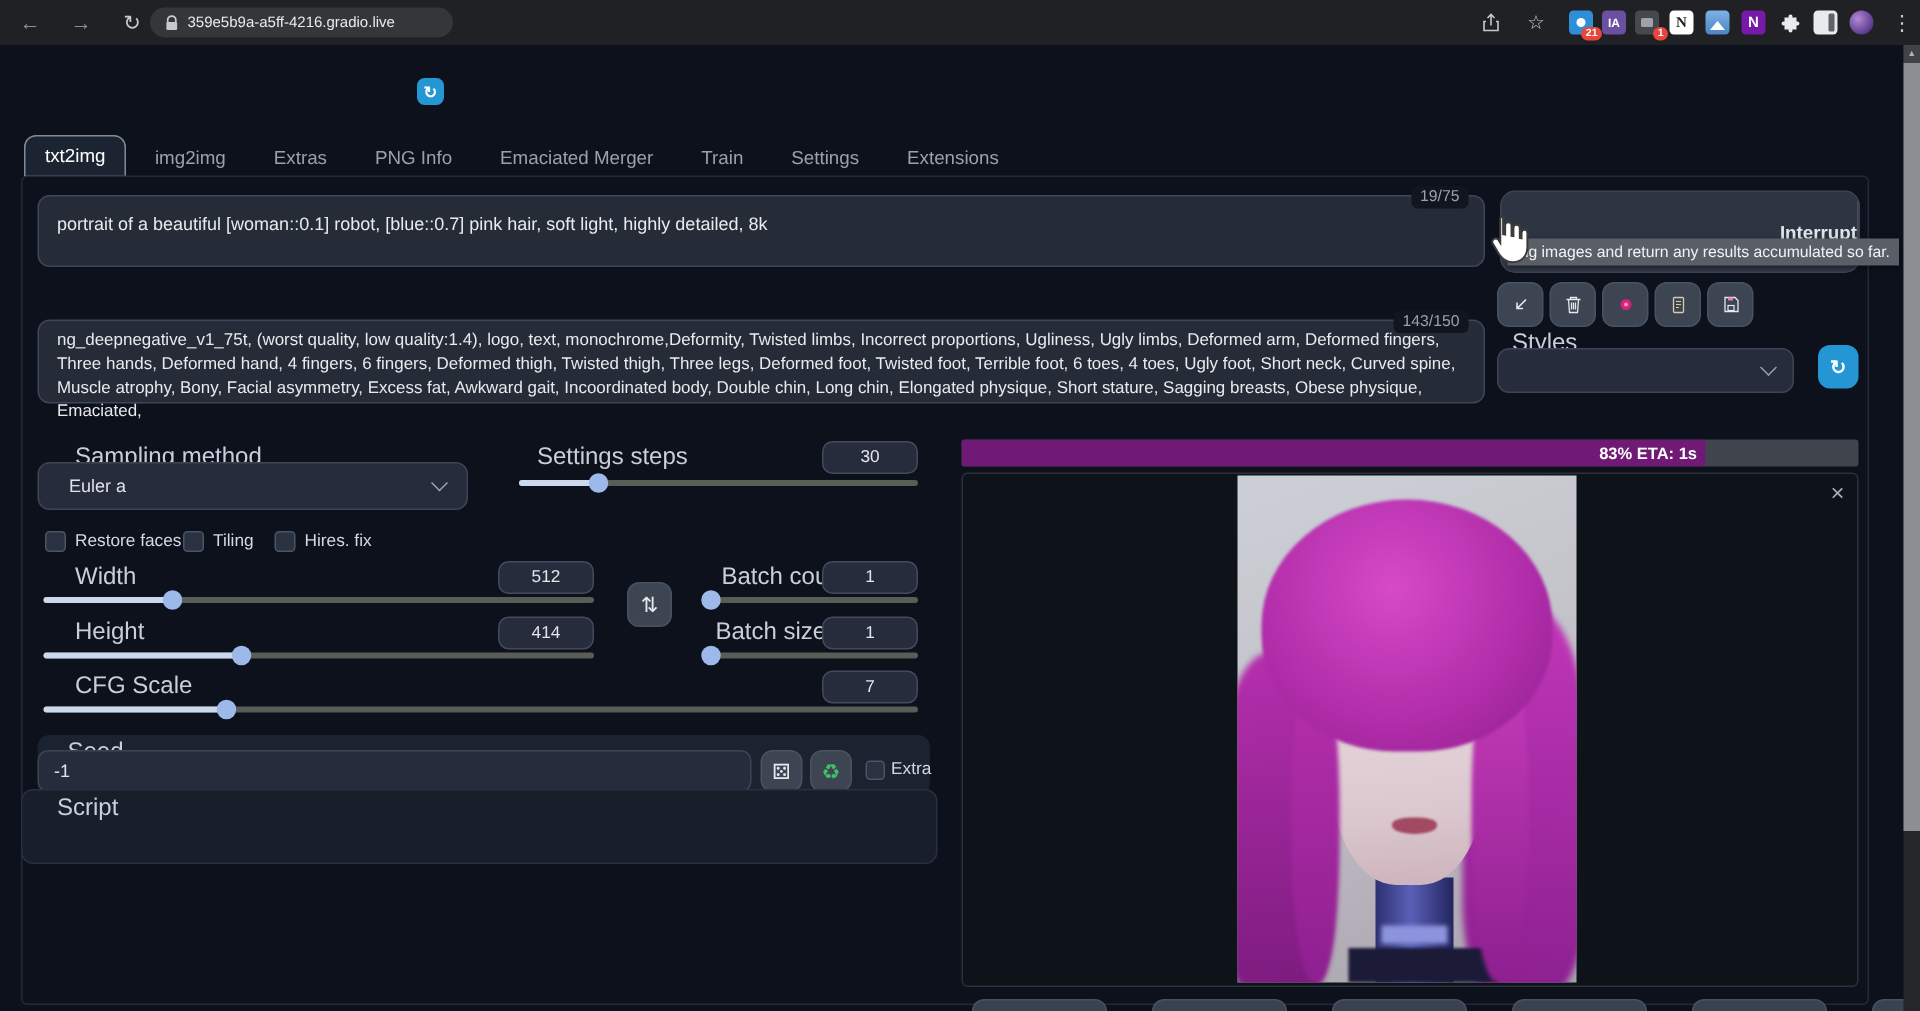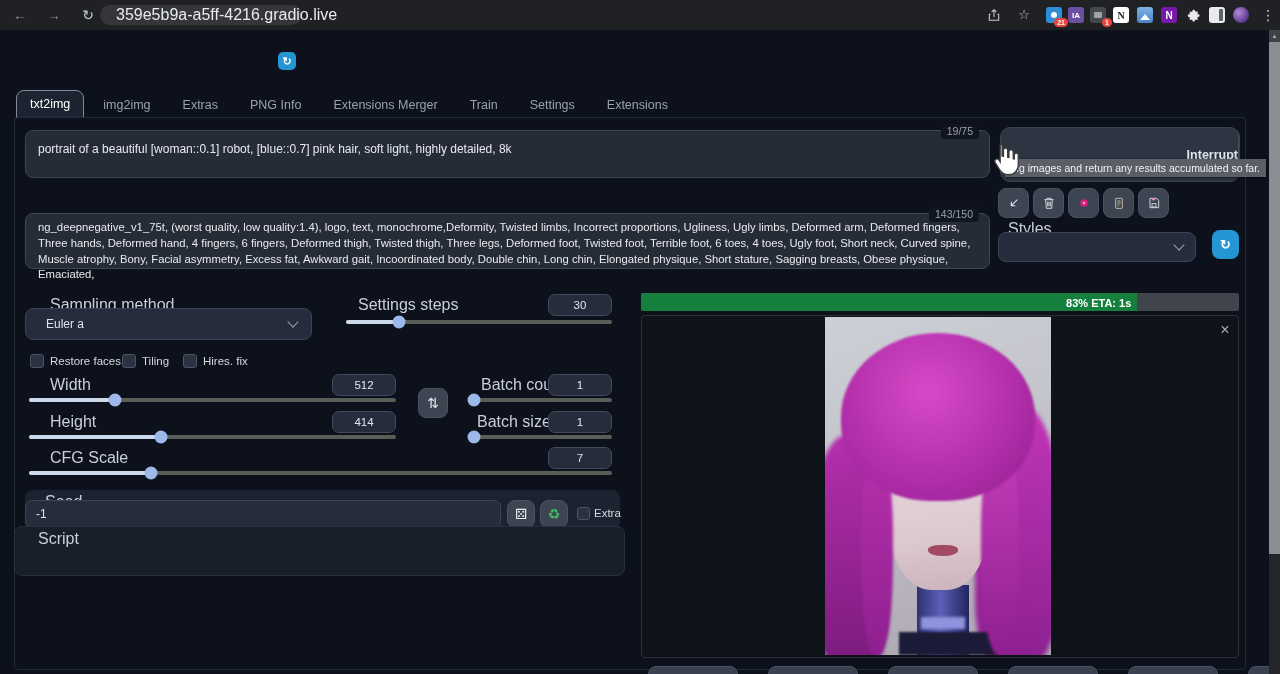--- a/index.html
+++ b/index.html
@@ -5,21 +5,21 @@
   *{margin:0;padding:0;box-sizing:border-box}
   html,body{width:1280px;height:674px;overflow:hidden;background:#0c0f17;
     font-family:"Liberation Sans",sans-serif;}
   .abs{position:absolute}
   .screen{position:relative;width:1280px;height:674px;overflow:hidden}
 
   
   .chrome{position:absolute;top:0;left:0;width:1280px;height:30px;background:#202124;z-index:50}
   .navglyph{position:absolute;top:0;height:30px;line-height:30px;font-size:14px;color:#8a8d91;text-align:center;width:24px;cursor:default}
   .urlpill{position:absolute;left:100px;top:5px;width:202px;height:20px;background:#35363a;border-radius:10px;display:flex;align-items:center;gap:6px;padding:0 10px}
-  .urltext{font-size:16px;color:#e8eaed;white-space:nowrap}
+  .urltext{font-size:10px;color:#e8eaed;white-space:nowrap}
   .extico{position:absolute;top:7px;width:16px;height:16px;border-radius:3px;font-size:8px;font-weight:bold;display:flex;align-items:center;justify-content:center}
   .badge{position:absolute;right:-6px;bottom:-4px;background:#e8453c;color:#fff;font-size:7px;line-height:9px;padding:0 3px;border-radius:6px;font-weight:bold}
 
   
   .page{position:absolute;top:30px;left:0;width:1280px;height:644px;background:#0d111c;overflow:hidden}
   .panelborder{position:absolute;left:14px;top:87px;width:1232px;height:553px;border:1px solid #222a3a;border-radius:4px}
 
   .slbl{position:absolute;font-size:16px;color:#c9cfda;white-space:nowrap}
   .tinylbl{position:absolute;font-size:10px;color:#aeb5c2;white-space:nowrap}
 
@@ -128,21 +128,21 @@
 
     <div class="bluebtn" style="left:278px;top:22px;width:18px;height:18px;font-size:11px">
         <span>↻</span>
       </div>
 
     <div class="abs" style="left:16px;top:60px;display:flex;align-items:flex-end;gap:6px">
       <div class="tab active">txt2img</div>
       <div class="tab">img2img</div>
       <div class="tab">Extras</div>
       <div class="tab">PNG Info</div>
-      <div class="tab">Extensions Merger</div>
+      <div class="tab">Emaciated Merger</div>
       <div class="tab">Train</div>
       <div class="tab">Settings</div>
       <div class="tab">Extensions</div>
     </div>
 
     <div class="panelborder"></div>
 
     <div class="txtbox" style="left:25px;top:100px;width:965px;height:48px">
       <span>portrait of a beautiful [woman::0.1] robot, [blue::0.7] pink hair, soft light, highly detailed, 8k</span>
       <span class="counter">19/75</span>
@@ -277,21 +277,21 @@
     <div class="iconbtn" style="left:540px;top:470px;width:28px;height:28px;font-size:14px;color:#41c06a">
         <span>♻</span>
       </div>
     <div class="chk" style="left:577px;top:477px;width:13px;height:13px"></div>
     <span class="chklbl" style="left:594px;top:477px">Extra</span>
 
     <div class="abs" style="left:14px;top:496px;width:611px;height:50px;background:#181e2a;border:1px solid #273040;border-radius:8px"></div>
     <span class="slbl" style="left:38px;top:500px">Script</span>
 
     <div class="abs" style="left:641px;top:263px;width:598px;height:18px;background:#40454d;border-radius:2px;overflow:hidden">
-      <div class="abs" style="left: 0px; top: 0px; bottom: 0px; background: #15803d; text-align: right; width: 83%;">
+      <div class="abs" style="left: 0px; top: 0px; bottom: 0px; background: #701a75; text-align: right; width: 83%;">
         <span style="font-size:11px;font-weight:bold;color:#fff;line-height:18px;padding-right:6px;white-space:nowrap">83% ETA: 1s</span>
       </div>
     </div>
 
     <div class="gallery"></div>
 
     <div class="portrait">
       <div class="hairL"></div>
       <div class="hairR"></div>
       <div class="neckbot"></div>

